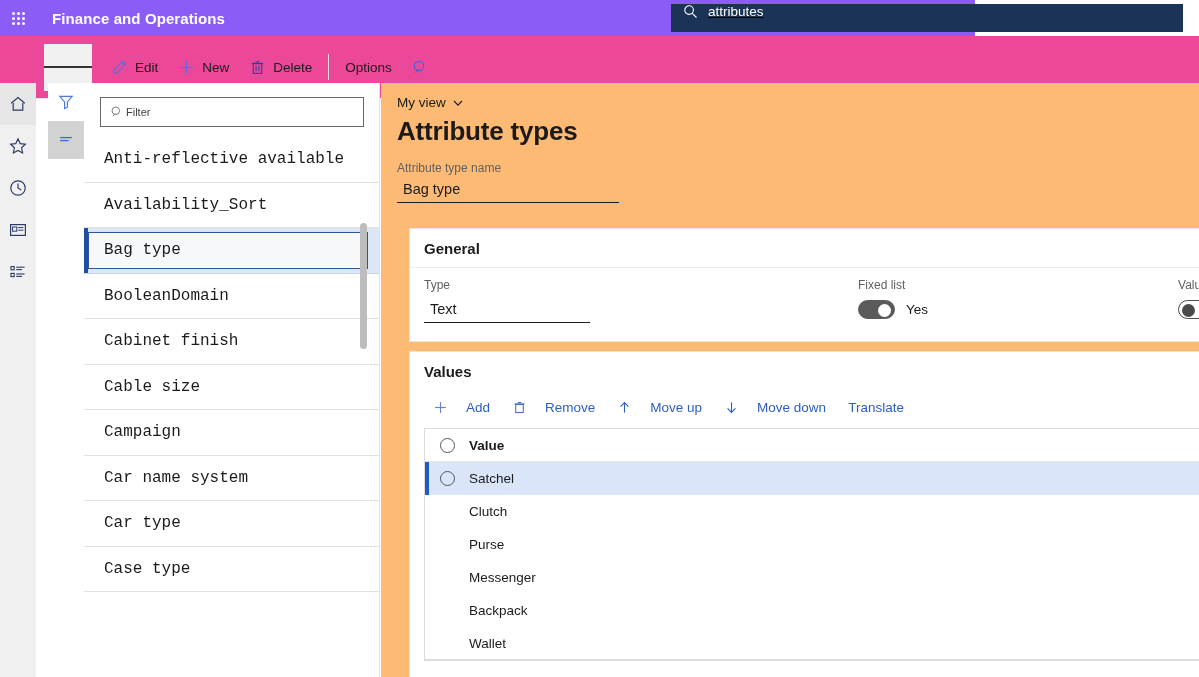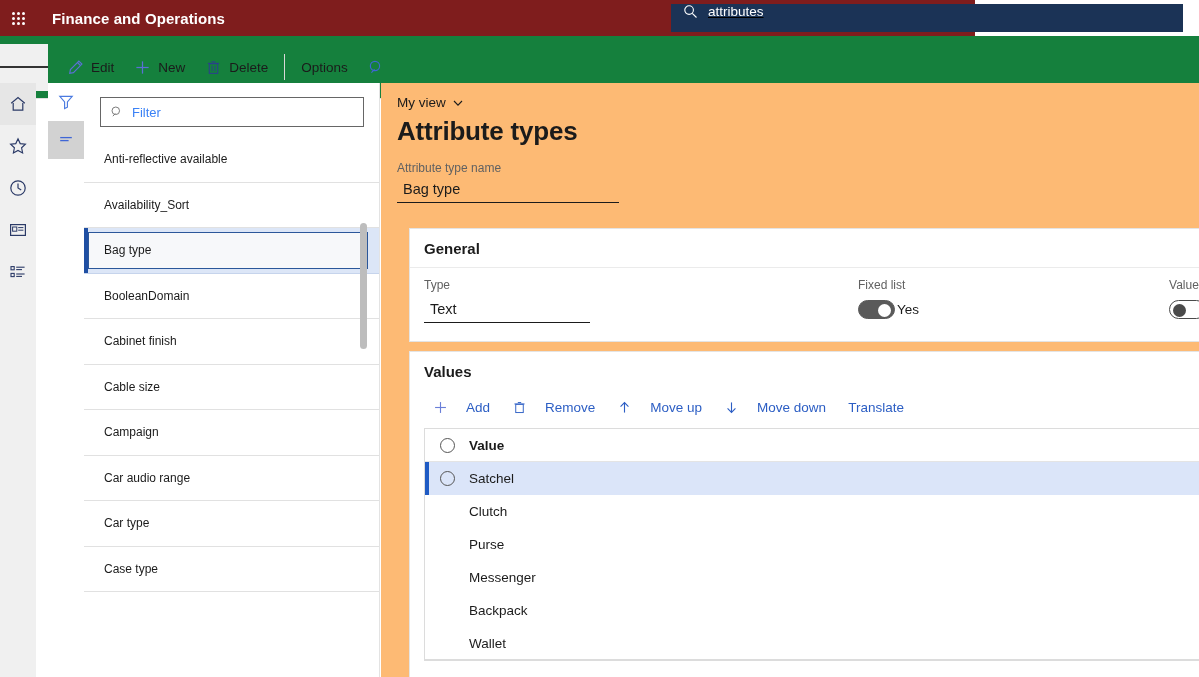--- a/index.html
+++ b/index.html
@@ -7,21 +7,21 @@
     width: 1199px; height: 677px;
     font-family: "Liberation Sans", sans-serif;
     background: #ffffff;
     overflow: hidden;
   }
   body { position: relative; }
 
   
   .topbar {
     position: absolute; left: 0; top: 0; width: 975px; height: 36px;
-    background: #7f1d1d; display: flex; align-items: center;
+    background: #8b5cf6; display: flex; align-items: center;
   }
   .waffle {
     width: 36px; height: 36px; display: flex; align-items: center; justify-content: center;
     cursor: pointer;
   }
   .waffle-grid {
     display: grid; grid-template-columns: repeat(3, 3px); grid-template-rows: repeat(3, 3px);
     gap: 2px;
   }
   .waffle-grid i { display: block; width: 3px; height: 3px; background: #ffffff; border-radius: 50%; }
@@ -31,22 +31,22 @@
   .search-wrap {
     position: absolute; left: 671px; top: 4px; width: 512px; height: 28px;
     background: #1b3356; display: flex; align-items: flex-start; cursor: text; text-decoration: underline;
   }
   .search-ico { margin-left: 12px; display: flex; align-items: center; }
   .search-val { color: #ffffff; font-size: 13.5px; margin-left: 10px; }
 
   
   .cmdbar {
     position: absolute; left: 0; top: 36px; width: 1199px; height: 63px;
-    background: #15803d; border-bottom: 1px solid #e0e0e0;
-    display: flex; align-items: center;
+    background: #ec4899; border-bottom: 1px solid #e0e0e0;
+    display: flex; align-items: center; padding-left: 44px;
   }
   .hamburger {
     width: 48px; height: 47px; display: flex; align-items: center; justify-content: center;
     background: #f0f0f0; cursor: pointer;
   }
   .hamburger span { display: block; width: 18px; height: 1.6px; background: #333; margin: 2.6px 0; }
   .cmd-items { display: flex; align-items: center; height: 100%; padding-left: 9px; }
   .cmd-btn {
     display: flex; align-items: center; gap: 7px; height: 34px; padding: 0 10px;
     font-size: 13.5px; color: #1b1b1b; cursor: pointer; white-space: nowrap;
@@ -81,27 +81,27 @@
     position: absolute; left: 84px; top: 83px; width: 296px; height: 594px;
     background: #ffffff; border-right: 1px solid #e3e3e3;
     overflow: hidden;
   }
   .filter-input {
     position: absolute; left: 16px; top: 14px; width: 264px; height: 30px;
     border: 1px solid #666; background: #fff;
     display: flex; align-items: center; cursor: text;
   }
   .filter-input .fi-ico { margin-left: 9px; display: flex; }
-  .filter-ph { color: #3b82f6; font-size: 13px; margin-left: 8px; }
+  .filter-ph { color: #404040; font-size: 11px; margin-left: 2px; }
 
   .list-scroll { position: absolute; left: 0; top: 54px; width: 296px; height: 540px; }
   .list-row {
     position: relative; height: 45.5px; display: flex; align-items: center;
-    padding-left: 20px; font-size: 12px; color: #1b1b1b;
-    border-bottom: 1px solid #e1e1e1; cursor: pointer;
+    padding-left: 20px; font-size: 16px; color: #1b1b1b;
+    border-bottom: 1px solid #e1e1e1; cursor: pointer; font-family: Liberation Mono, monospace;
   }
   .list-row.selected {
     background: #dce6f7; border-bottom: 1px solid #c6d4ec;
   }
   .list-row.selected::before {
     content: ""; position: absolute; left: 0; top: 0; bottom: 0; width: 4px; background: #1f4fa3;
   }
   .list-row.selected .sel-box {
     position: absolute; left: 4px; right: 12px; top: 4px; bottom: 4px;
     border: 1px solid #2b579a; background: #f7f8fa;
@@ -144,21 +144,21 @@
   .gen-body { border-top: 1px solid #ebebeb; display: flex; height: 75px; align-items: flex-start; padding-top: 10px; }
   .gen-col { padding-left: 14px; }
   .gen-col.c2 { margin-left: 254px; }
   .gen-col.c3 { margin-left: 236px; }
   .type-input {
     width: 166px; height: 28px; border-bottom: 1px solid #1b1b1b;
     display: flex; align-items: center; margin-top: 3px; cursor: text;
   }
   .type-val { font-size: 14.5px; color: #1b1b1b; padding-left: 6px; }
 
-  .toggle-row { display: flex; align-items: center; gap: 2px; margin-top: 8px; }
+  .toggle-row { display: flex; align-items: center; gap: 11px; margin-top: 8px; }
   .toggle {
     width: 37px; height: 19px; border-radius: 10px; position: relative; cursor: pointer;
     border: 1px solid #4a4a4a;
   }
   .toggle.on { background: #5a5a5a; border-color: #5a5a5a; }
   .toggle.off { background: #ffffff; }
   .toggle .knob { position: absolute; top: 3px; width: 13px; height: 13px; border-radius: 50%; }
   .toggle.on .knob { right: 3px; background: #ffffff; }
   .toggle.off .knob { left: 3px; background: #4a4a4a; }
   .toggle-txt { font-size: 13.5px; color: #1b1b1b; }
@@ -365,21 +365,21 @@
     <div class="list-row">
         <span class="lbl">Cabinet finish</span>
       </div>
     <div class="list-row">
         <span class="lbl">Cable size</span>
       </div>
     <div class="list-row">
         <span class="lbl">Campaign</span>
       </div>
     <div class="list-row">
-        <span class="lbl">Car audio range</span>
+        <span class="lbl">Car name system</span>
       </div>
     <div class="list-row">
         <span class="lbl">Car type</span>
       </div>
     <div class="list-row">
         <span class="lbl">Case type</span>
       </div>
   </div>
 
   <div class="list-sbar"></div>

